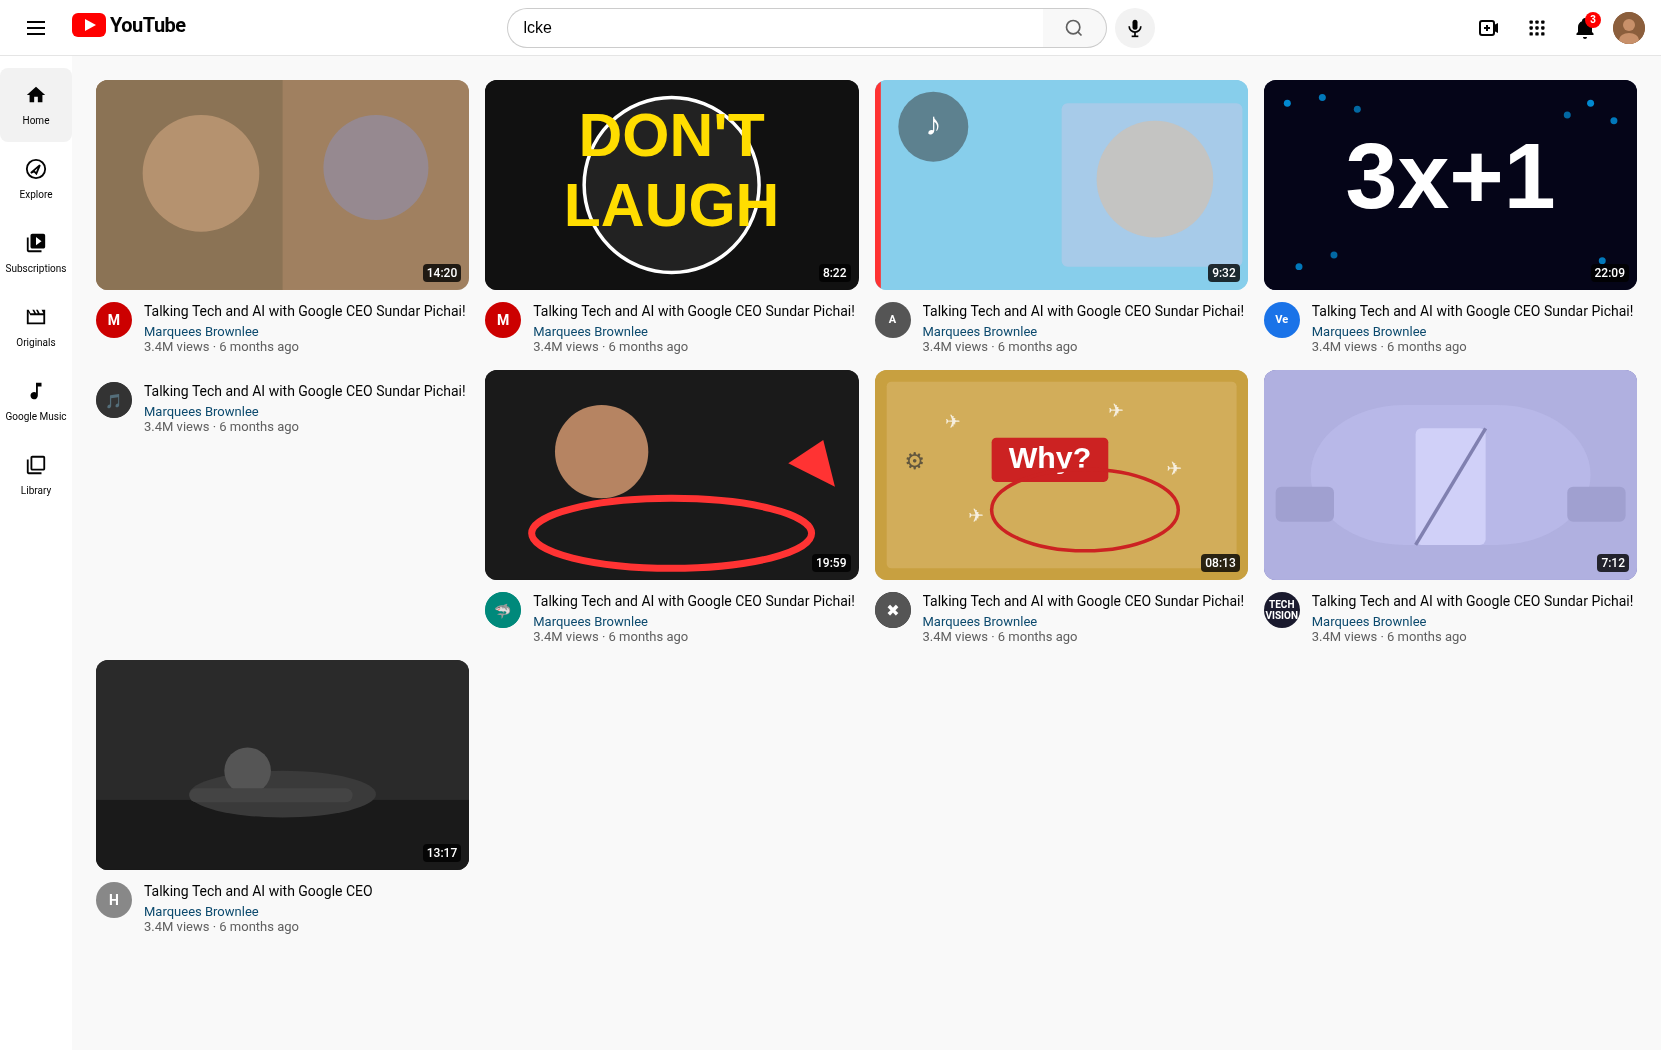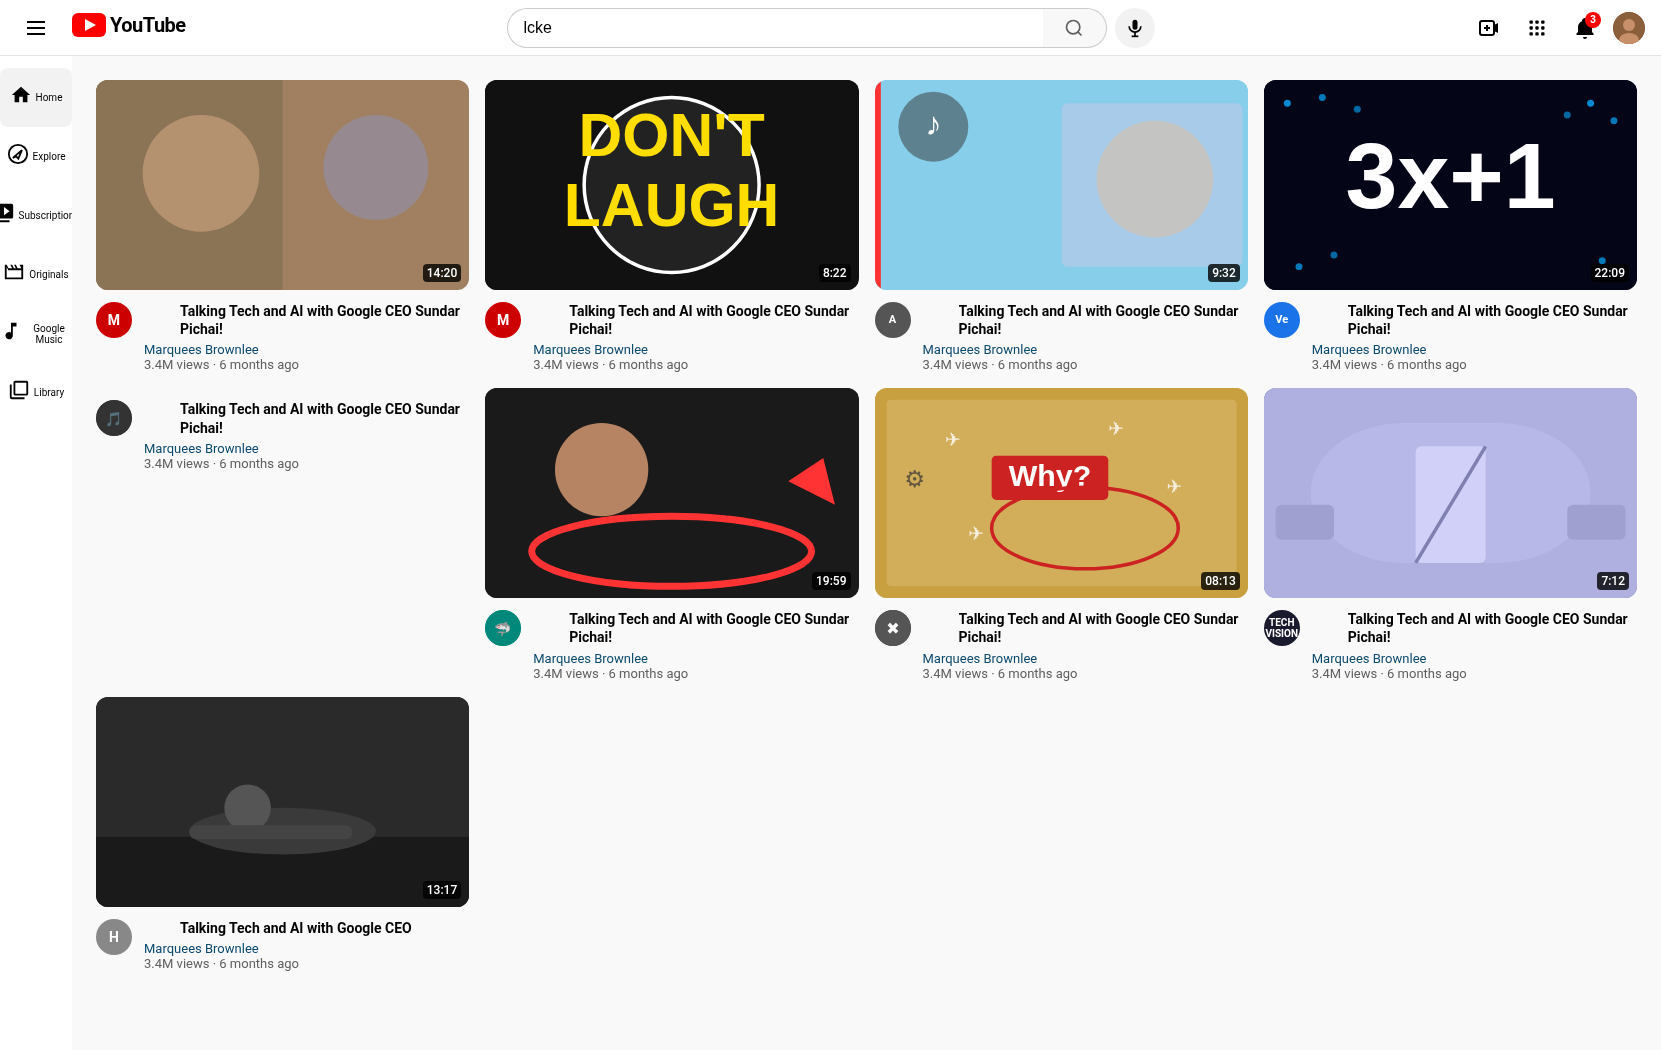--- a/index.html
+++ b/index.html
@@ -47,21 +47,21 @@
     }
     .avatar { width: 32px; height: 32px; border-radius: 50%; background: #8b5e3c; cursor: pointer; overflow: hidden; display: flex; align-items: center; justify-content: center; font-size: 14px; color: white; }
 
     
     .layout { display: flex; margin-top: 56px; }
     .sidebar {
       width: 72px; position: fixed; top: 56px; left: 0; bottom: 0;
       background: #fff; padding: 12px 0; overflow-y: auto;
     }
     .sidebar-item {
-      display: flex; flex-direction: row; align-items: center; justify-content: center;
+      display: flex; flex-direction: column; align-items: center; justify-content: center;
       padding: 16px 0; cursor: pointer; gap: 4px; width: 100%;
     }
     .sidebar-item.active { background: #f2f2f2; border-radius: 8px; }
     .sidebar-icon { font-size: 22px; }
     .sidebar-label { font-size: 10px; text-align: center; }
 
     
     .main { margin-left: 72px; padding: 24px 24px; flex: 1; }
 
     
@@ -73,21 +73,21 @@
       width: 100%; aspect-ratio: 16/9; background: #ccc;
       border-radius: 12px; position: relative; overflow: hidden;
     }
     .duration-badge {
       position: absolute; bottom: 8px; right: 8px; background: rgba(0,0,0,0.8);
       color: white; font-size: 12px; padding: 2px 4px; border-radius: 4px; font-weight: 500;
     }
     .video-info { display: flex; gap: 12px; margin-top: 12px; }
     .channel-avatar { width: 36px; height: 36px; border-radius: 50%; flex-shrink: 0; overflow: hidden; display: flex; align-items: center; justify-content: center; }
     .video-meta { flex: 1; }
-    .video-title { font-size: 14px; font-weight: 700; line-height: 1.3; margin-bottom: 4px; display: -webkit-box; -webkit-line-clamp: 2; -webkit-box-orient: vertical; overflow: hidden; margin-left: 36px; }
+    .video-title { font-size: 14px; font-weight: 400; line-height: 1.3; margin-bottom: 4px; display: -webkit-box; -webkit-line-clamp: 2; -webkit-box-orient: vertical; overflow: hidden; }
     .channel-name { font-size: 13px; color: #0c4a6e; }
     .video-stats { font-size: 13px; color: #606060; }
 
     
     .thumb-1 { background: linear-gradient(135deg, #8b7355 0%, #a89070 50%, #c8c8c8 100%); }
 
     
     .thumb-svg { width: 100%; height: 100%; }
 
     

